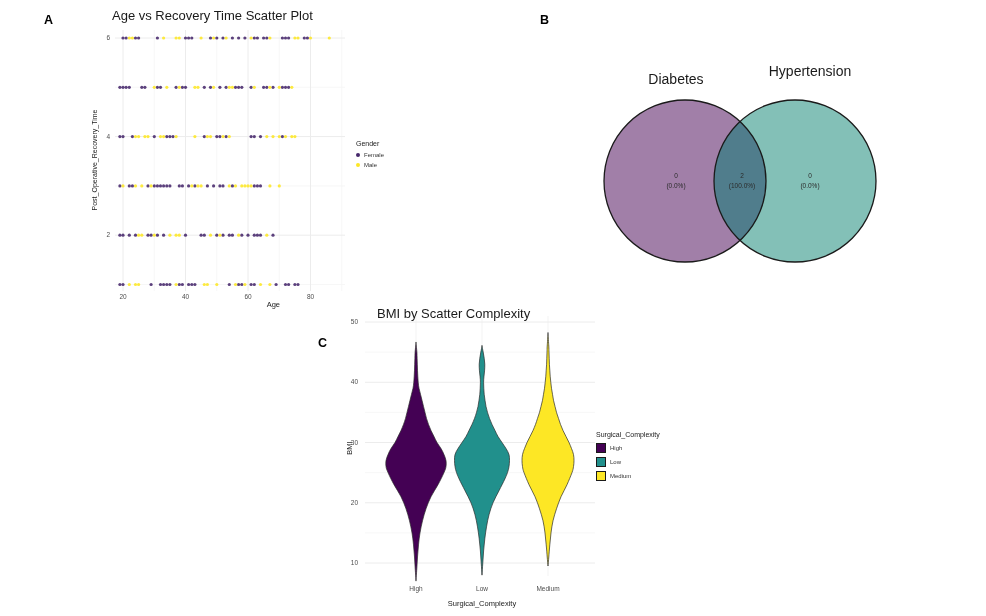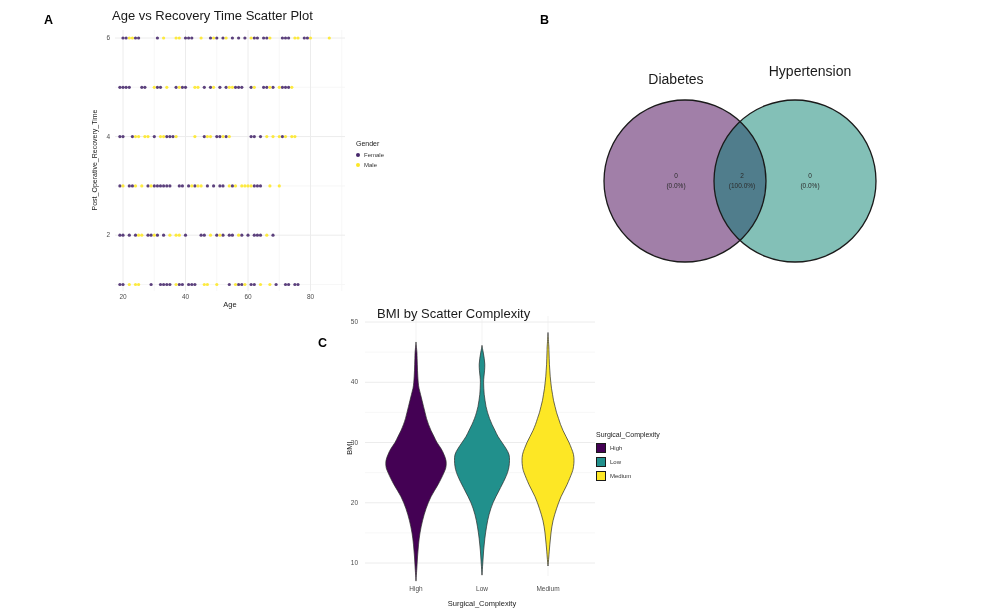--- a/index.html
+++ b/index.html
@@ -251,21 +251,21 @@
       <circle cx="23.6" cy="254.5" r="1.6" fill="#FDE725" fill-opacity="0.88"></circle>
       <circle cx="61.1" cy="254.5" r="1.6" fill="#FDE725" fill-opacity="0.88"></circle>
       <circle cx="89.3" cy="254.5" r="1.6" fill="#FDE725" fill-opacity="0.88"></circle>
       <circle cx="92.4" cy="254.5" r="1.6" fill="#FDE725" fill-opacity="0.88"></circle>
       <circle cx="101.8" cy="254.5" r="1.6" fill="#FDE725" fill-opacity="0.88"></circle>
       <circle cx="120.5" cy="254.5" r="1.6" fill="#FDE725" fill-opacity="0.88"></circle>
       <circle cx="129.9" cy="254.5" r="1.6" fill="#FDE725" fill-opacity="0.88"></circle>
       <circle cx="145.5" cy="254.5" r="1.6" fill="#FDE725" fill-opacity="0.88"></circle>
       <circle cx="154.9" cy="254.5" r="1.6" fill="#FDE725" fill-opacity="0.88"></circle>
     </svg>
-  <div class="axis-title" style="left:180px;top:301px;width:100px;text-align:center">Age</div>
+  <div class="axis-title" style="left:180px;top:301px;width:100px;text-align:right">Age</div>
   <div class="axis-title rot" style="left:94px;top:160px;font-size:7px">Post_Operative_Recovery_Time</div>
   <div class="legend" style="left:356px;top:140px">
     <div class="legend-title">Gender</div>
     <div id="legendARows">
         <div class="legend-row">
           <span class="legend-dot" style="background: rgb(70, 39, 107);"></span>
           <span class="legend-label">Female</span>
         </div>
         <div class="legend-row">
           <span class="legend-dot" style="background: rgb(253, 231, 37);"></span>

